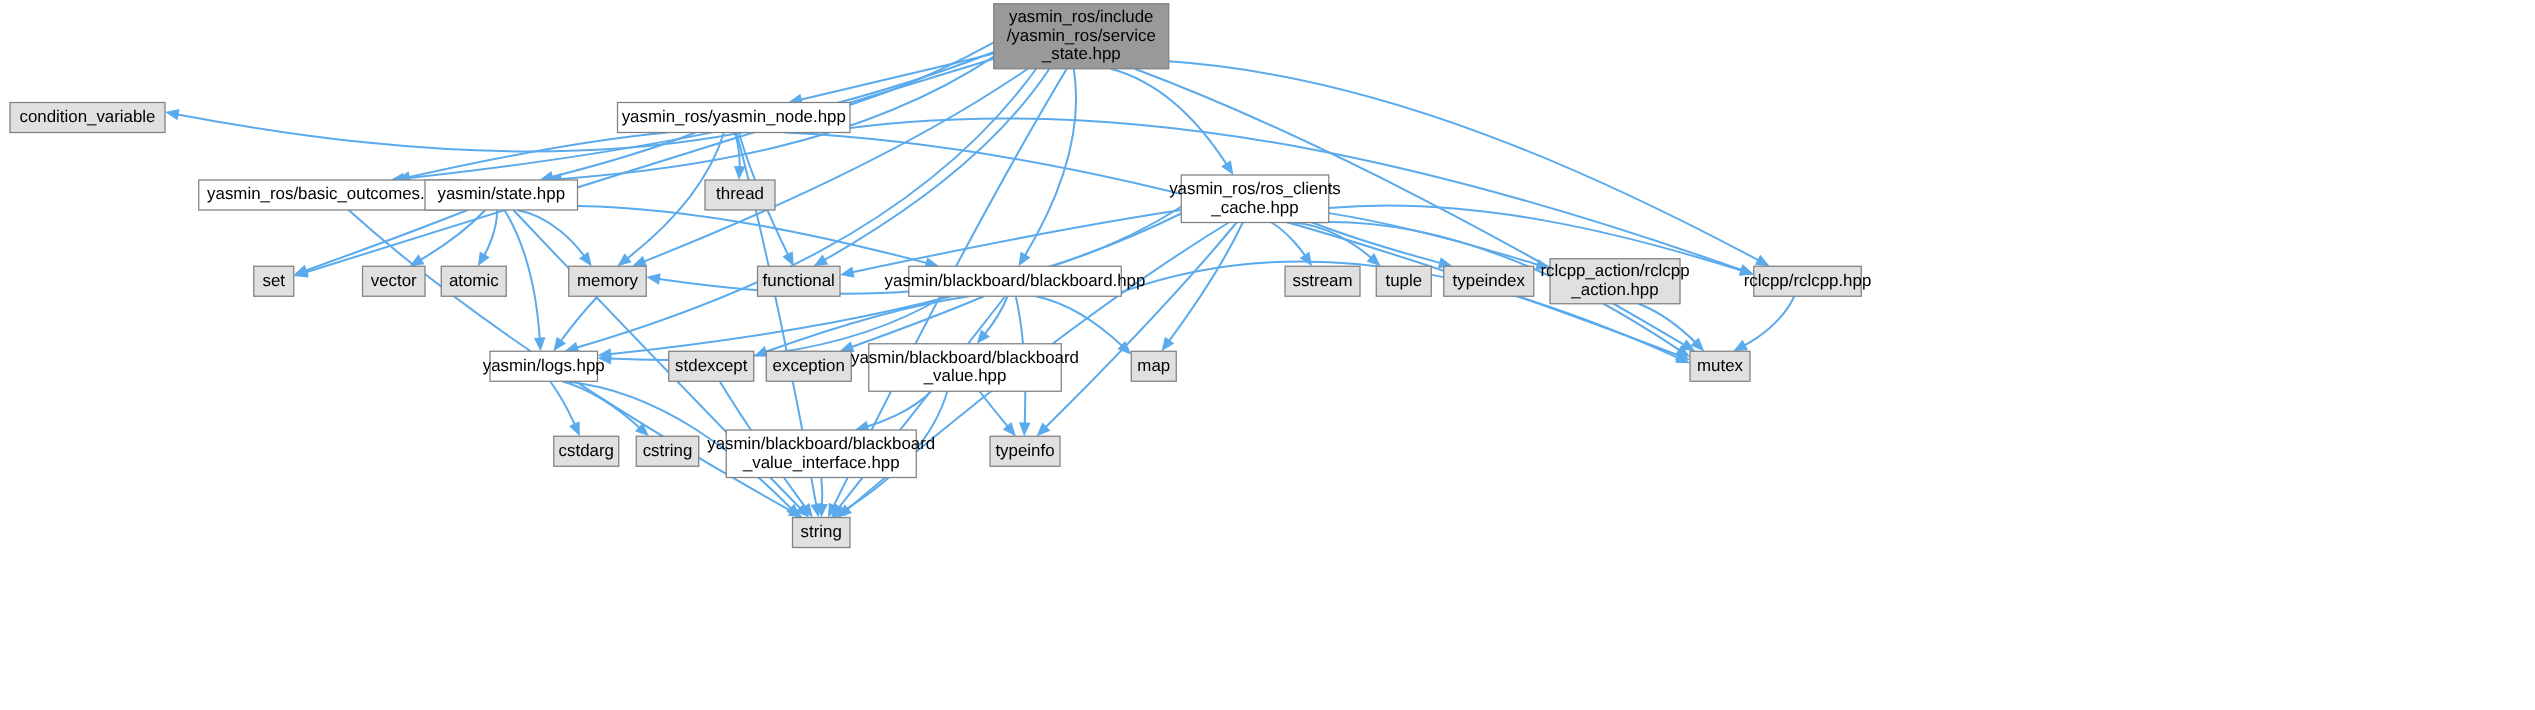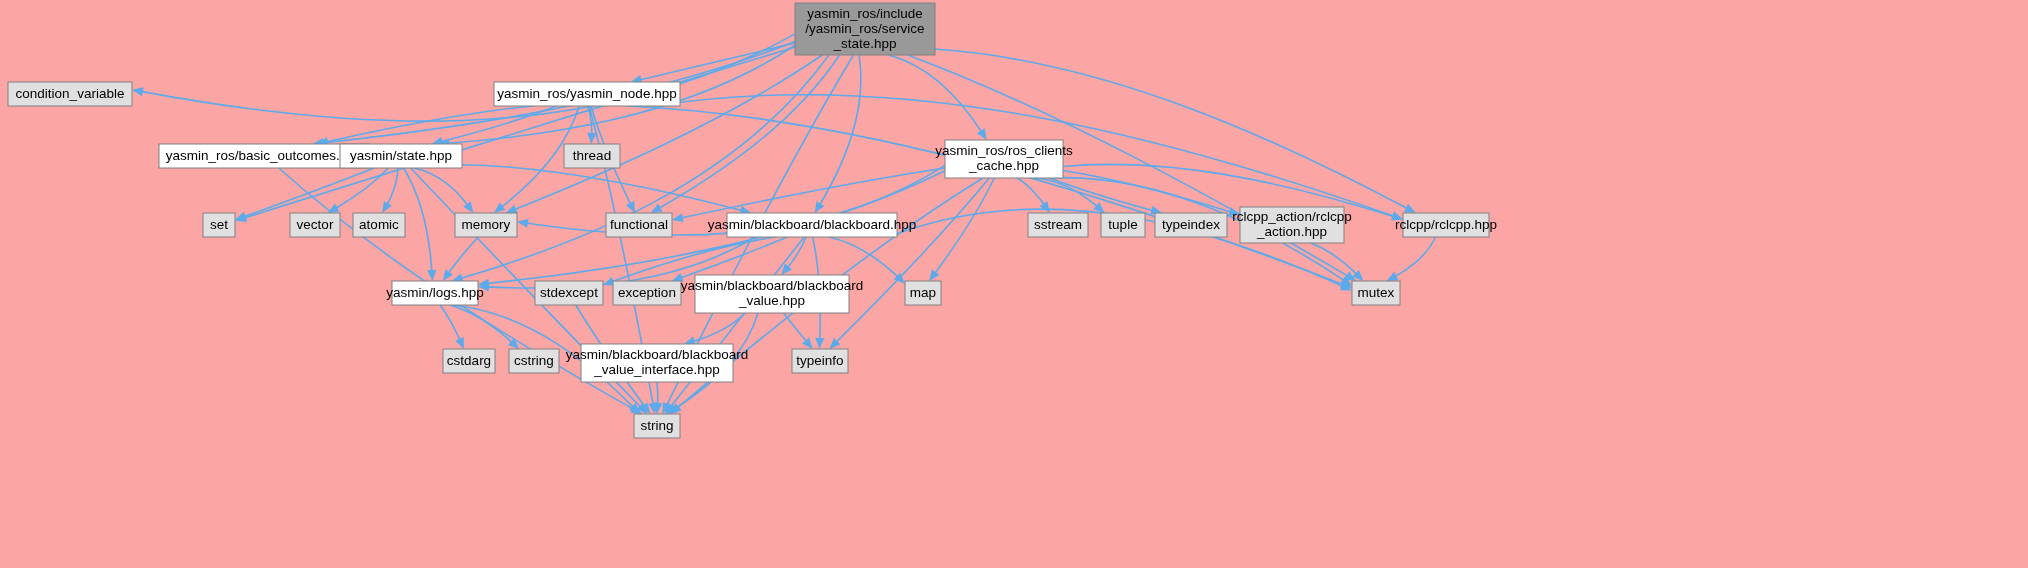--- a/index.html
+++ b/index.html
@@ -10,21 +10,21 @@
   body {
     width: 2028px;
     height: 568px;
     overflow: hidden;
     font-family: "Liberation Sans", sans-serif;
   }
   #graph-root {
     position: relative;
     width: 2028px;
     height: 568px;
-    background: #fca5a5;
+    background: #ffffff;
   }
   svg#graph-svg {
     position: absolute;
     left: 0;
     top: 0;
     width: 2028px;
     height: 568px;
     display: block;
   }
   .node-rect {

